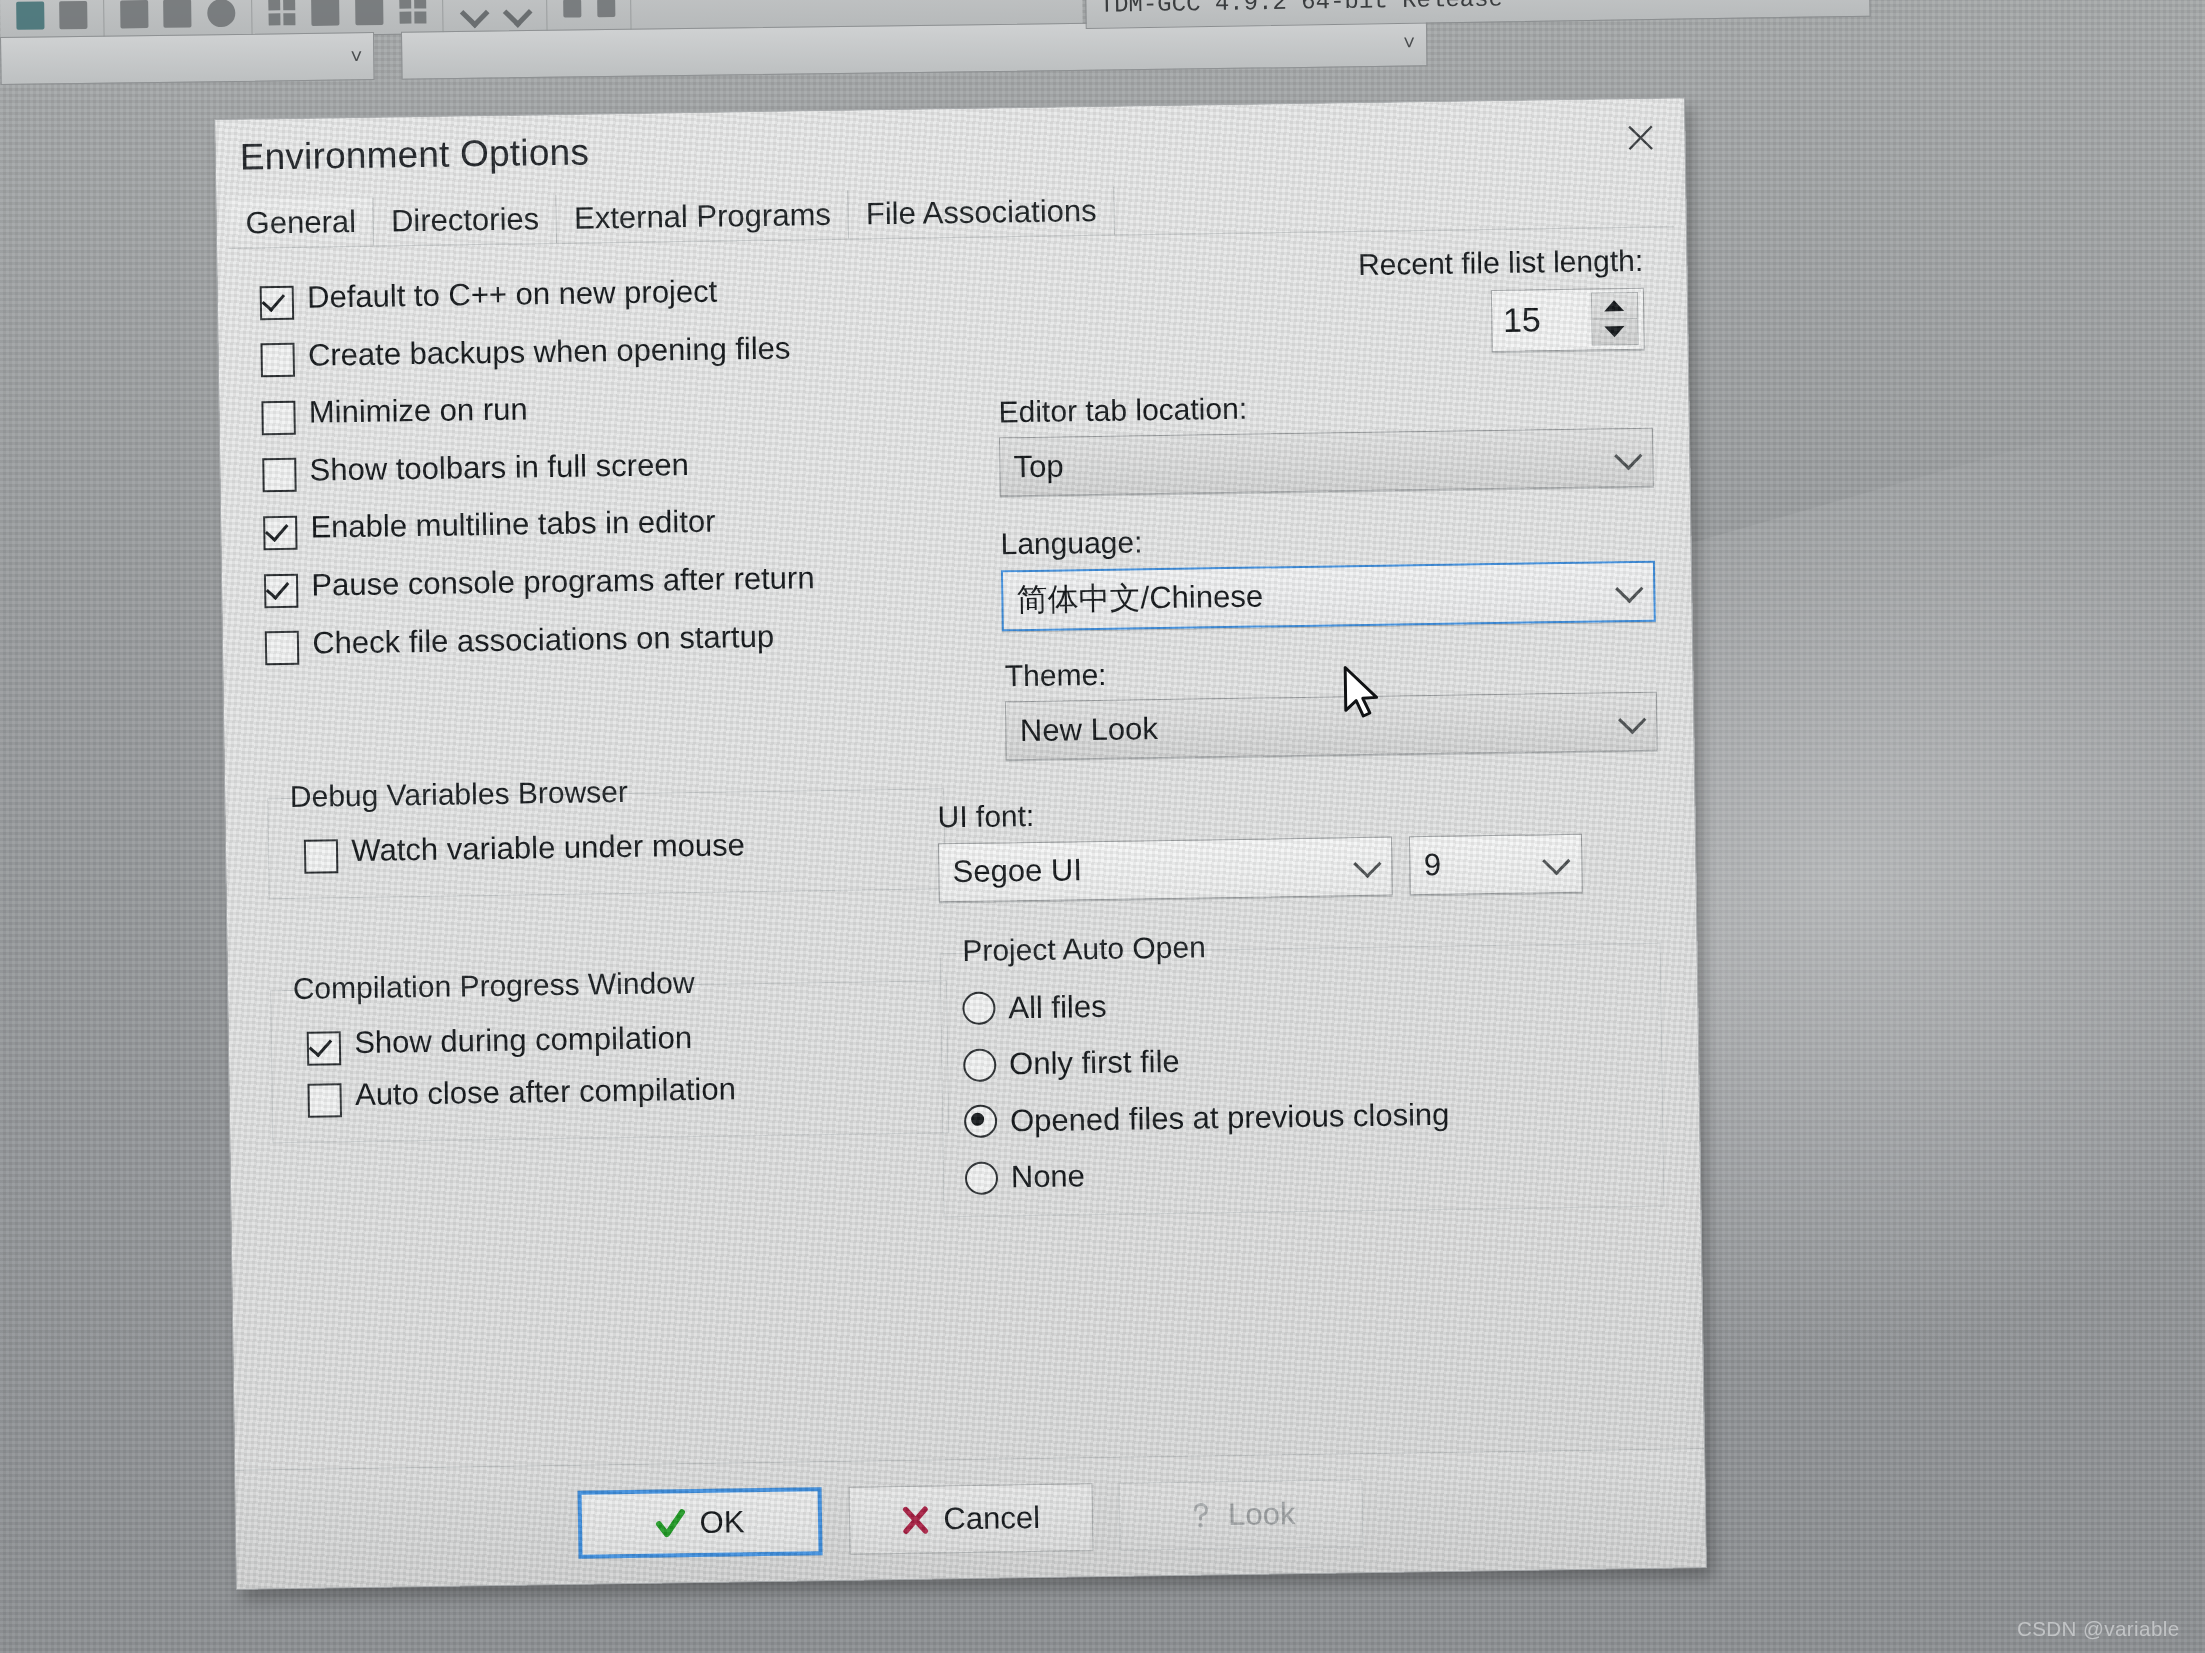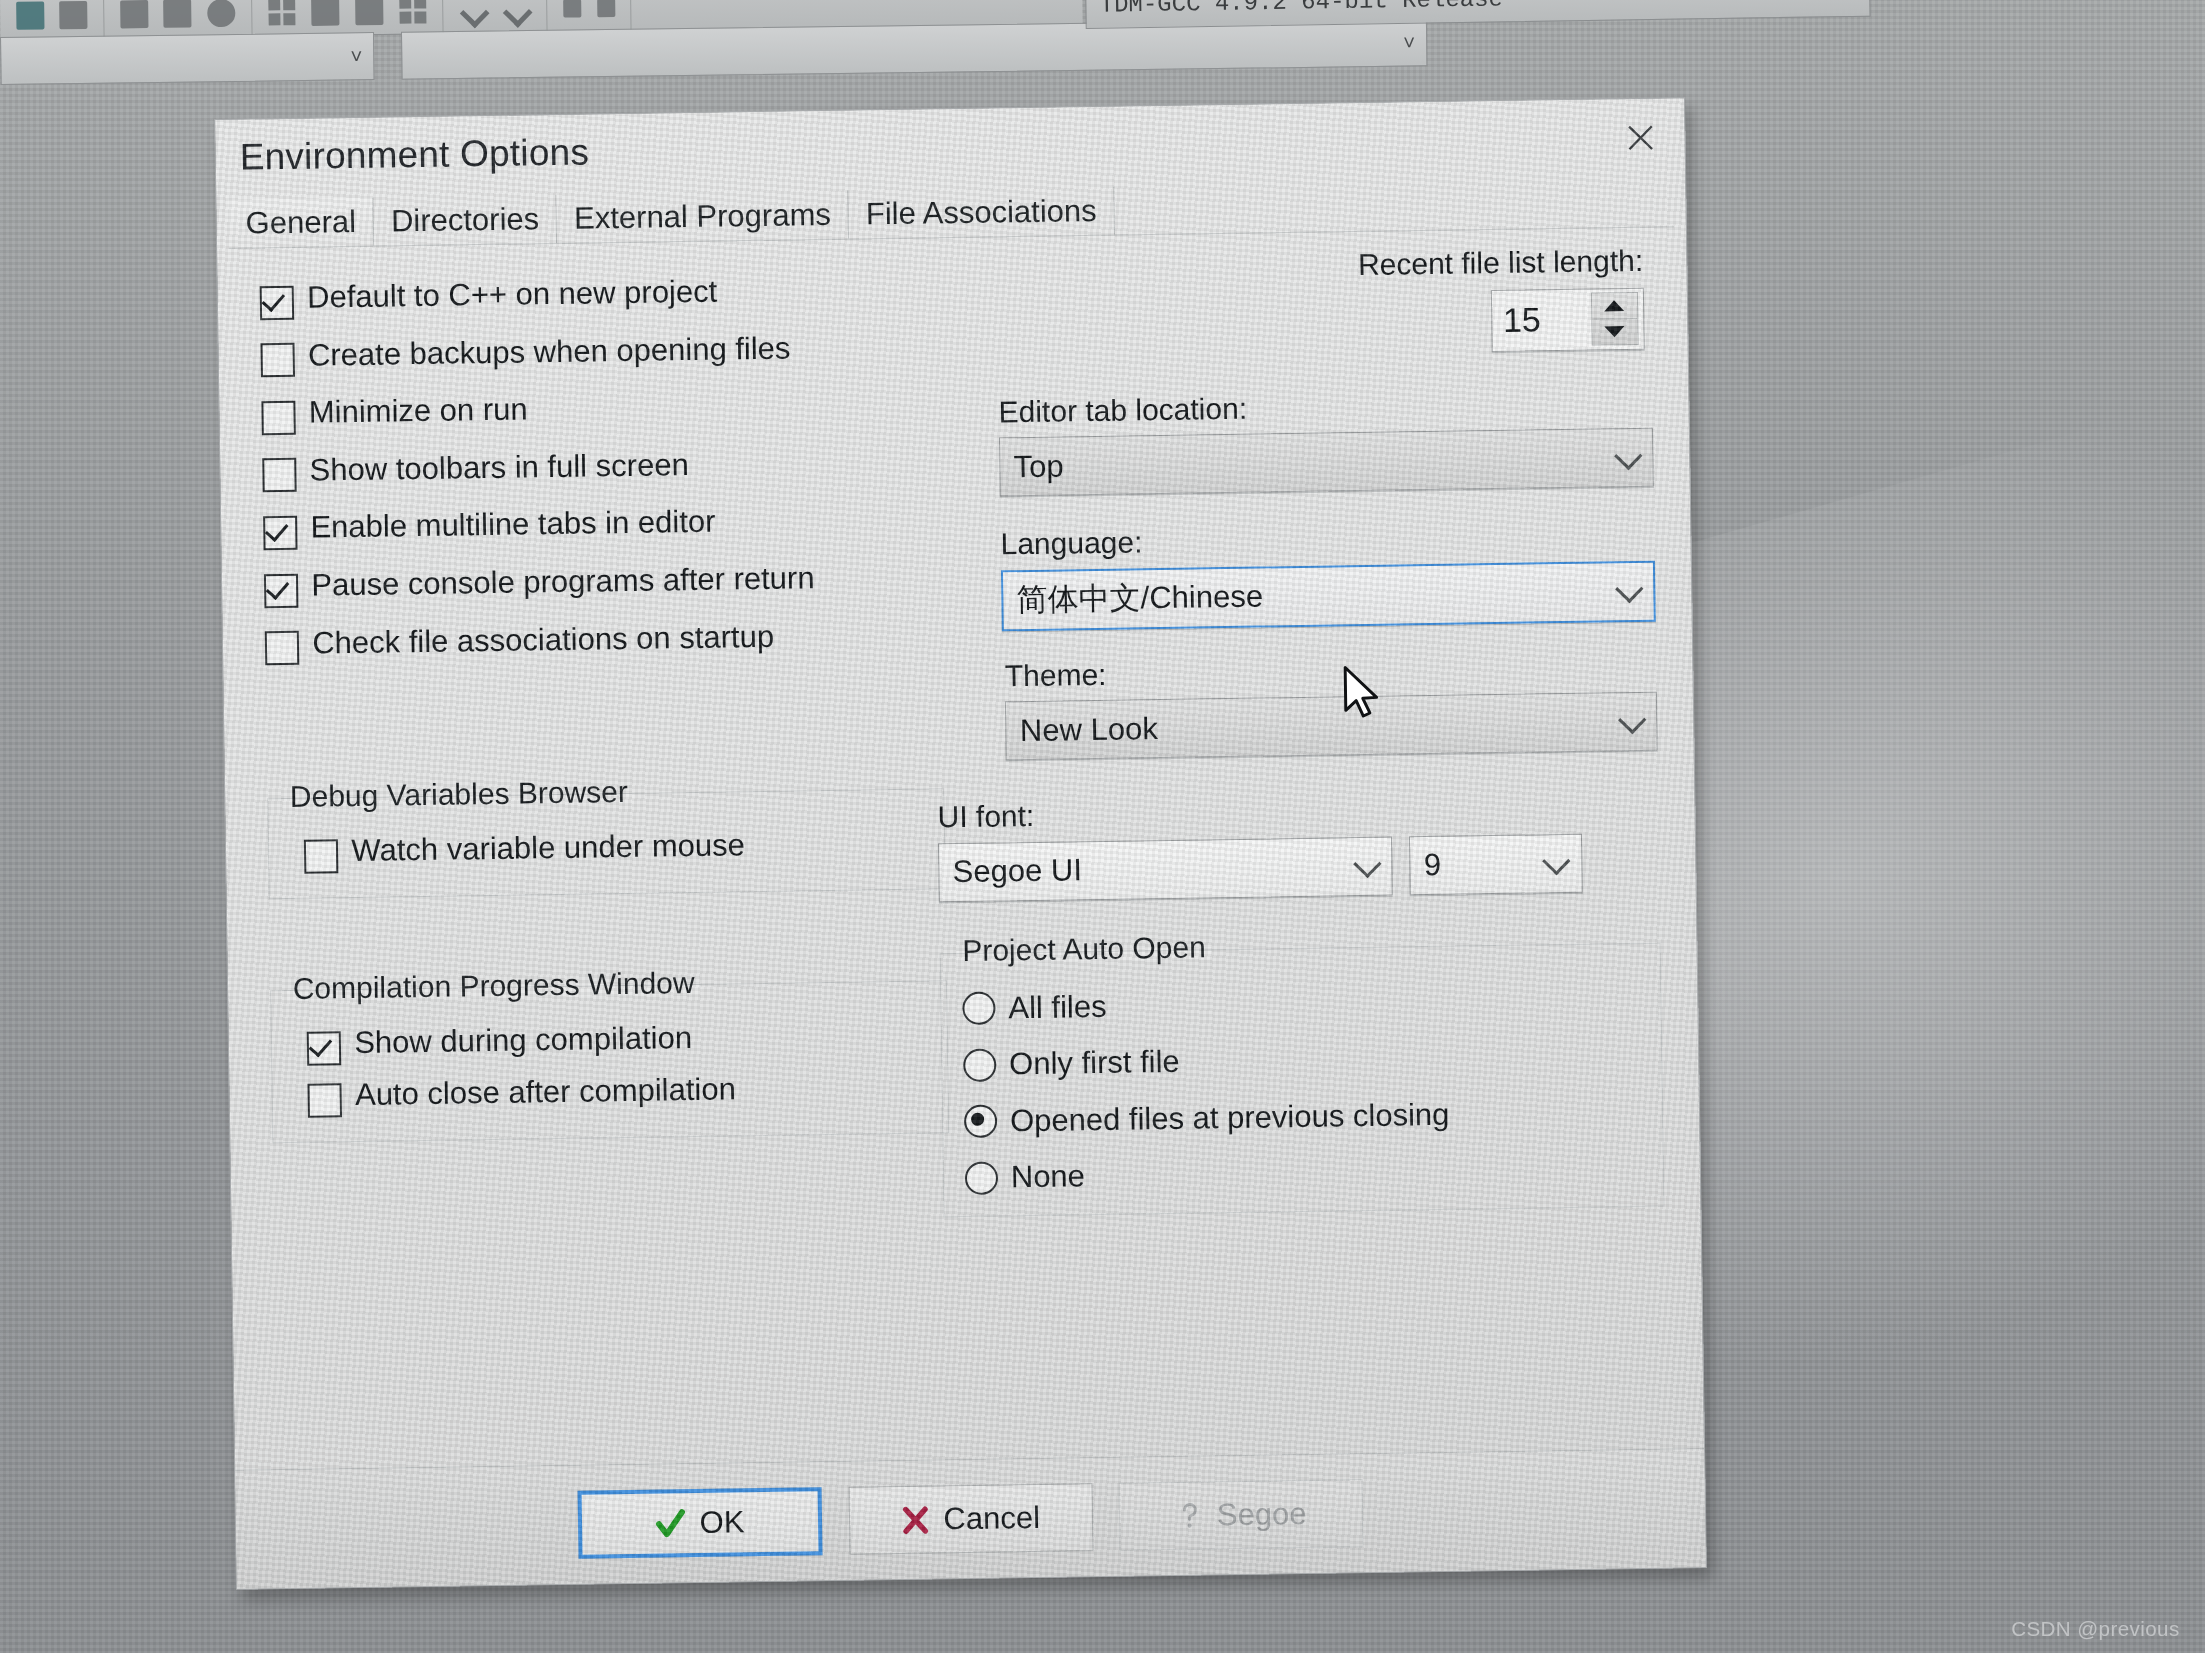--- a/index.html
+++ b/index.html
@@ -435,23 +435,23 @@
       <svg class="ico-x" viewBox="0 0 24 24">
         <path d="M4 3 L20 21 M20 3 L4 21" stroke="#a81f43" stroke-width="4.5" fill="none" stroke-linecap="round"></path>
       </svg>
       <span>Cancel</span>
     </div>
     <div class="btn disabled">
       <svg class="ico-q" viewBox="0 0 24 28">
         <path d="M7 8.5a5 5 0 1 1 6.2 4.8c-1.2.4-1.7 1.2-1.7 2.4V17" stroke="#a9acae" stroke-width="2.6" fill="none" stroke-linecap="round"></path>
         <circle cx="11.5" cy="22.5" r="1.9" fill="#a9acae"></circle>
       </svg>
-      <span>Segoe</span>
+      <span>Look</span>
     </div>
   </div>
 </div>
 
 <svg id="cursor" viewBox="0 0 12 17">
   <path d="M1 1 L1 14 L4.2 11.1 L6.3 15.8 L8.3 14.9 L6.2 10.4 L10.4 10.2 Z" fill="#ffffff" stroke="#101214" stroke-width="0.9" stroke-linejoin="round"></path>
 </svg>
 
-<div id="watermark">CSDN @previous</div>
+<div id="watermark">CSDN @variable</div>
 
 
 </body></html>

